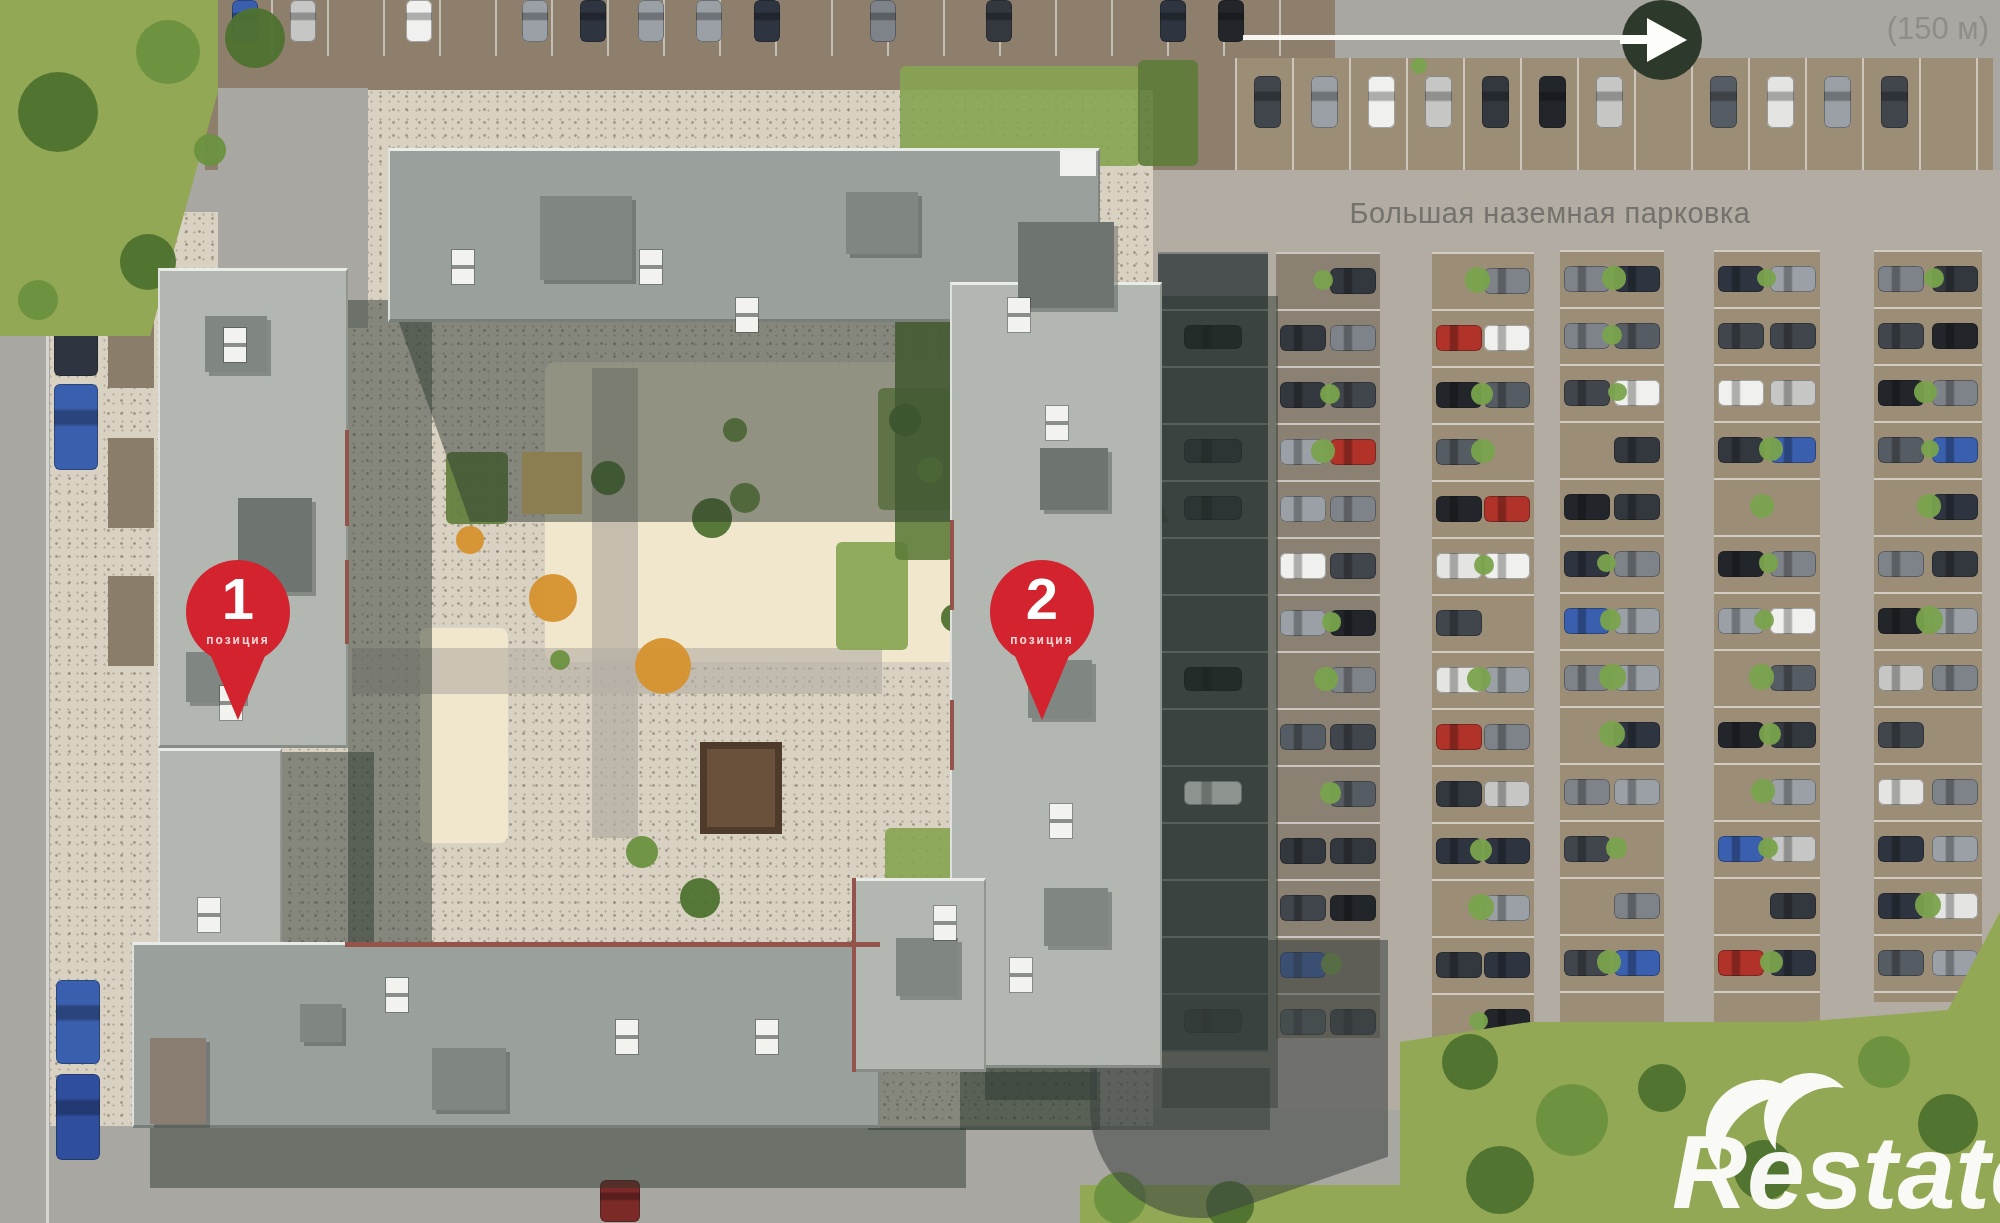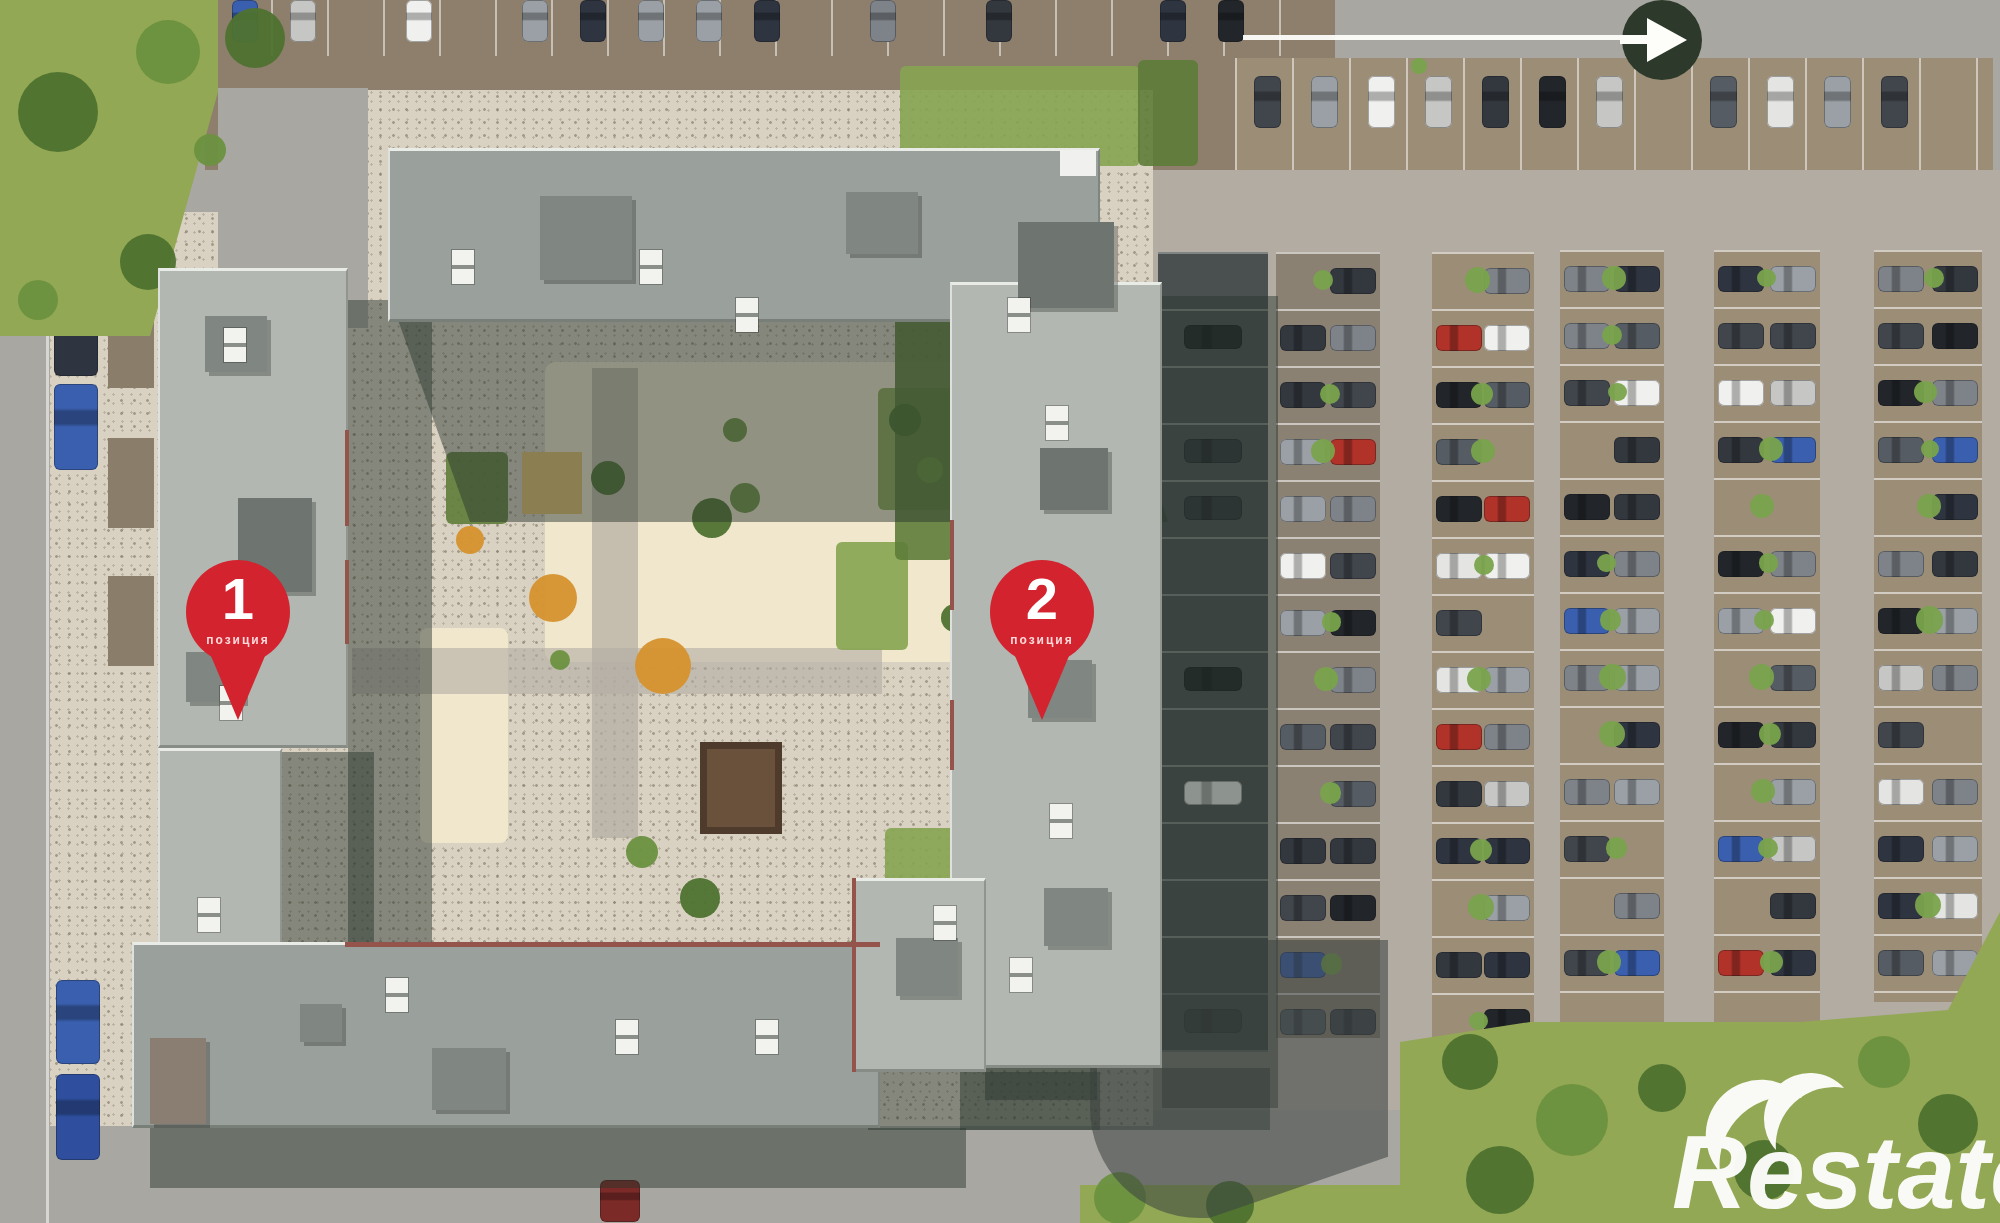--- a/index.html
+++ b/index.html
@@ -355,21 +355,23 @@
     <div style="position: absolute; left: 934px; top: 906px; width: 22px; height: 34px; box-shadow: rgba(0, 0, 0, 0.25) 0px 0px 0px 1px; background: linear-gradient(rgb(242, 242, 239) 0px, rgb(242, 242, 239) 15px, rgb(138, 143, 138) 15px, rgb(138, 143, 138) 19px, rgb(242, 242, 239) 19px);"></div>
     <div class="annot route-line"></div>
     <div class="annot route-circle">
     <svg width="84" height="84" viewBox="0 0 84 84">
       <circle cx="42" cy="42" r="40" fill="#2d3a2b"></circle>
       <rect x="0" y="37" width="28" height="9" fill="#fdfdfa"></rect>
       <polygon points="27,20 67,42 27,64" fill="#fdfdfa"></polygon>
     </svg>
   </div>
     <div class="annot street-label">
-  </div>
+    <div>(150 м)</div>
+  </div>
+    <div class="annot park-label">Большая наземная парковка</div>
     <div class="annot pin" style="left:180px;top:560px">
     <div class="pin-head">
       <div class="pin-num">1</div>
       <div class="pin-cap">позиция</div>
     </div>
     <div class="pin-tail"></div>
   </div>
     <div class="annot pin" style="left:984px;top:560px">
     <div class="pin-head">
       <div class="pin-num">2</div>

